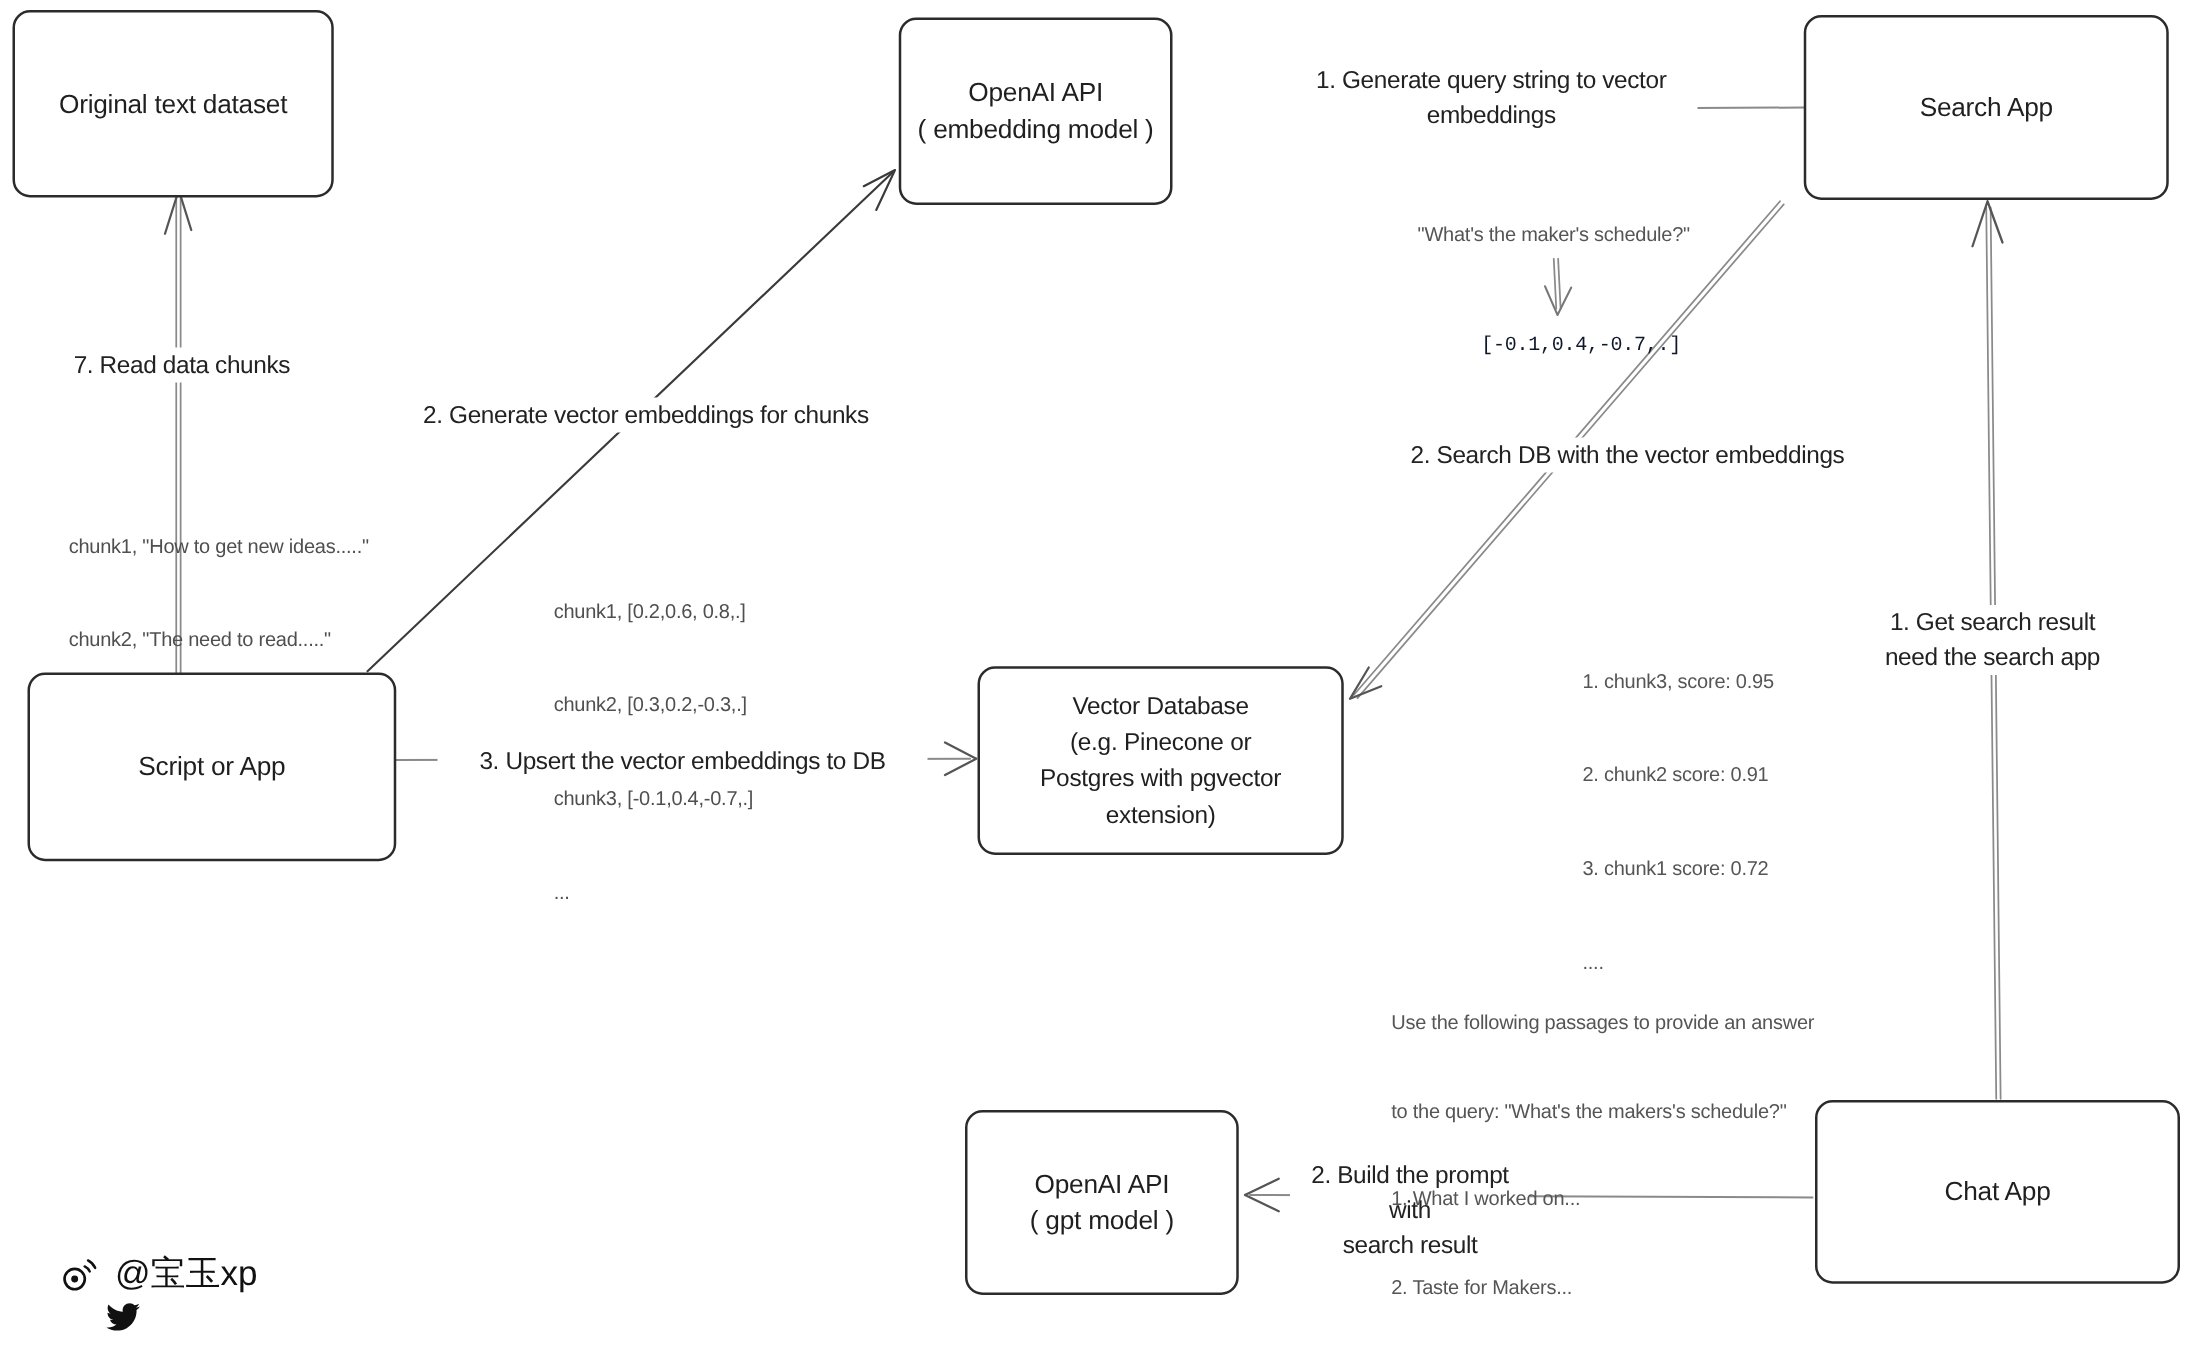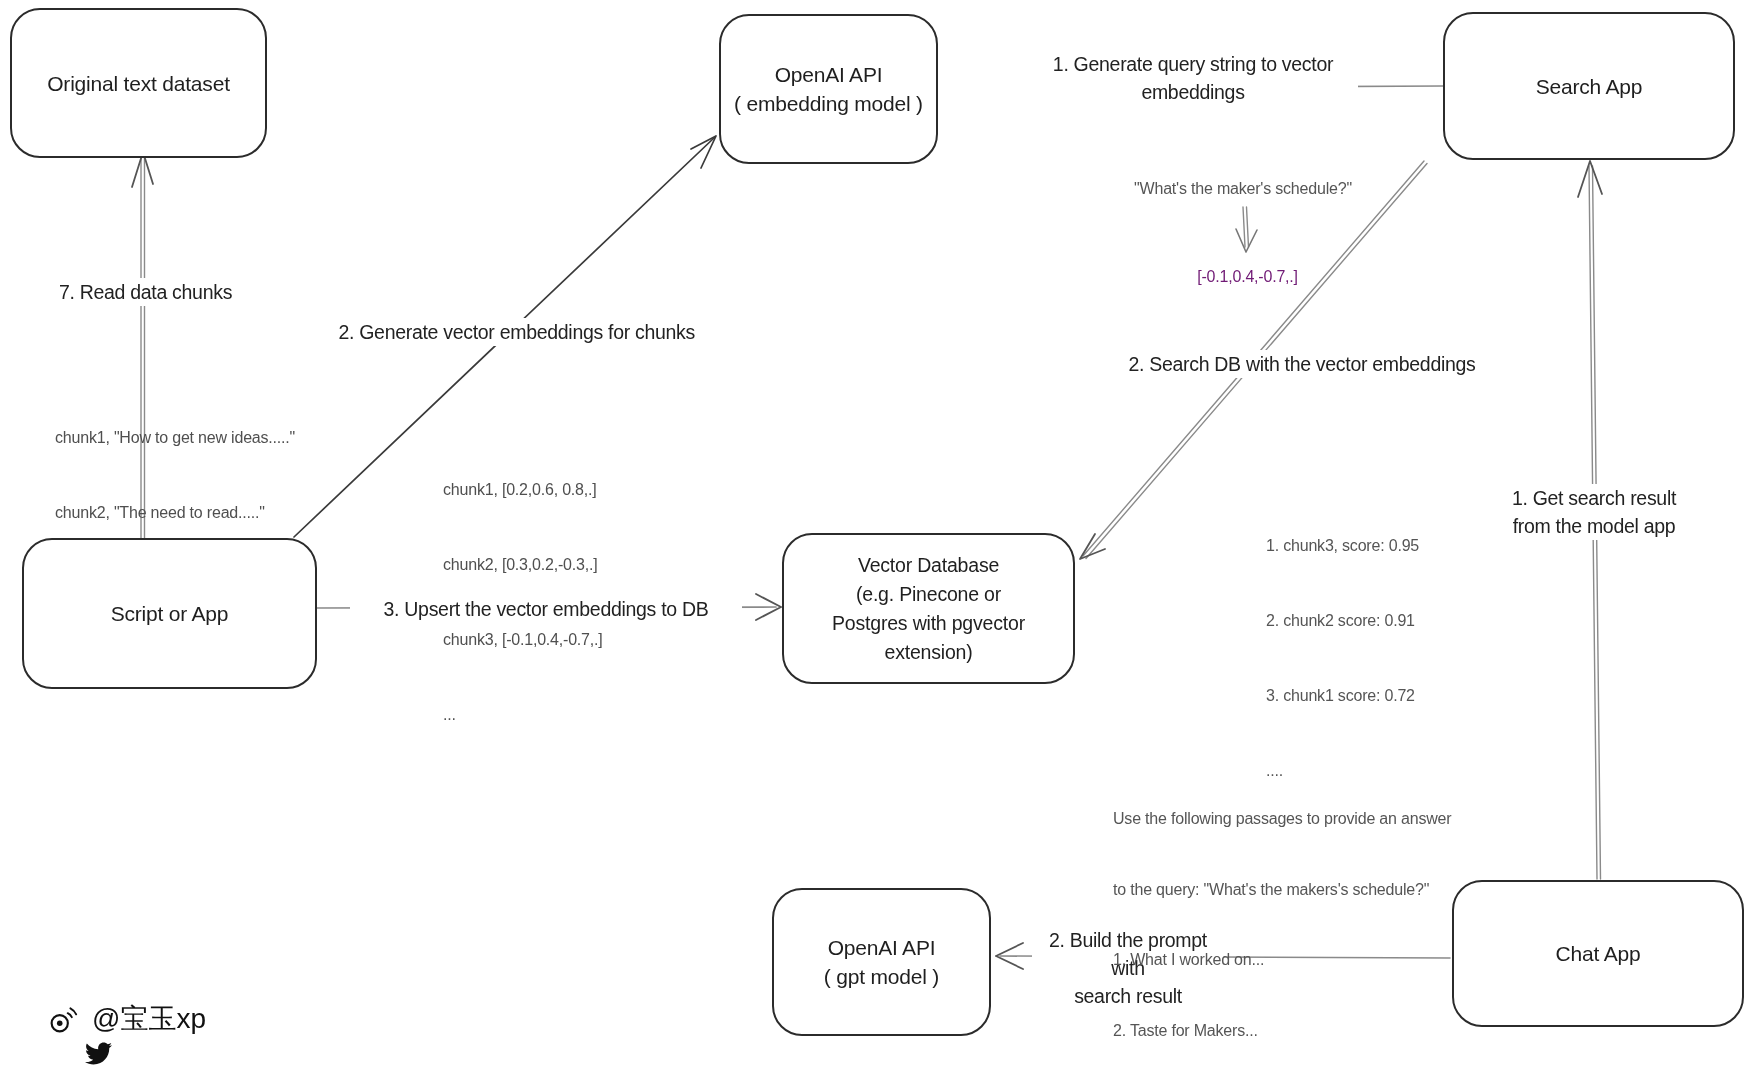--- a/index.html
+++ b/index.html
@@ -2,21 +2,21 @@
 <html><head>
 <meta charset="utf-8">
 <style>
   html,body{margin:0;padding:0;background:#fff;}
   #canvas{
     position:relative;width:1751px;height:1082px;background:#ffffff;overflow:hidden;
     font-family:"Liberation Sans", sans-serif;color:#2b2b2b;
   }
   #arrows{position:absolute;left:0;top:0;z-index:0;}
   .box{
-    position:absolute;z-index:2;background:#fff;border:2.3px solid #2b2b2b;border-radius:30px;
+    position:absolute;z-index:2;background:#fff;border:2.3px solid #2b2b2b;border-radius:14px;
     display:flex;flex-direction:column;align-items:center;justify-content:center;
     text-align:center;color:#1f1f1f;font-size:21px;letter-spacing:-0.2px;line-height:29px;
   }
   .edge-label{
     position:absolute;z-index:1;color:#222;font-size:19.5px;letter-spacing:-0.3px;
     text-align:center;line-height:28px;
   }
   .whitebg{background:#ffffff;}
   .annotation{
     position:absolute;z-index:1;color:#4f4f4f;font-size:16px;letter-spacing:-0.2px;
@@ -119,21 +119,21 @@
 
   <div class="edge-label whitebg" style="left:1028px;top:50px;width:330px;">
     <div>1. Generate query string to vector</div>
     <div>embeddings</div>
   </div>
 
   <div class="edge-label whitebg" style="left:1118px;top:350px;width:368px;">2. Search DB with the vector embeddings</div>
 
   <div class="edge-label whitebg" style="left:1494px;top:484px;width:200px;">
     <div>1. Get search result</div>
-    <div>from the model app</div>
+    <div>need the search app</div>
   </div>
 
   <div class="edge-label whitebg" style="left:1032px;top:926px;width:192px;">
     <div>2. Build the prompt with</div>
     <div>search result</div>
   </div>
 
   <div class="annotation" style="left:55px;top:375px;">
     <div>chunk1, "How to get new ideas....."</div>
     <div>chunk2, "The need to read....."</div>
@@ -143,21 +143,21 @@
 
   <div class="annotation" style="left:443px;top:427px;">
     <div>chunk1, [0.2,0.6, 0.8,.]</div>
     <div>chunk2, [0.3,0.2,-0.3,.]</div>
     <div>chunk3, [-0.1,0.4,-0.7,.]</div>
     <div>...</div>
   </div>
 
   <div class="annotation center" style="left:1128px;top:176px;width:230px;color:#555;">"What's the maker's schedule?"</div>
 
-  <div class="annotation center" style="left:1185px;top:264px;width:125px;color:#701a75;">[-0.1,0.4,-0.7,.]</div>
+  <div class="annotation center" style="left:1185px;top:264px;width:125px;color:#0f172a;font-family:Liberation Mono, monospace;">[-0.1,0.4,-0.7,.]</div>
 
   <div class="annotation" style="left:1266px;top:483px;color:#555;">
     <div>1. chunk3, score: 0.95</div>
     <div>2. chunk2 score: 0.91</div>
     <div>3. chunk1 score: 0.72</div>
     <div>....</div>
   </div>
 
   <div class="annotation" style="left:1113px;top:760px;line-height:23.5px;color:#555;">
     <div>Use the following passages to provide an answer</div>

